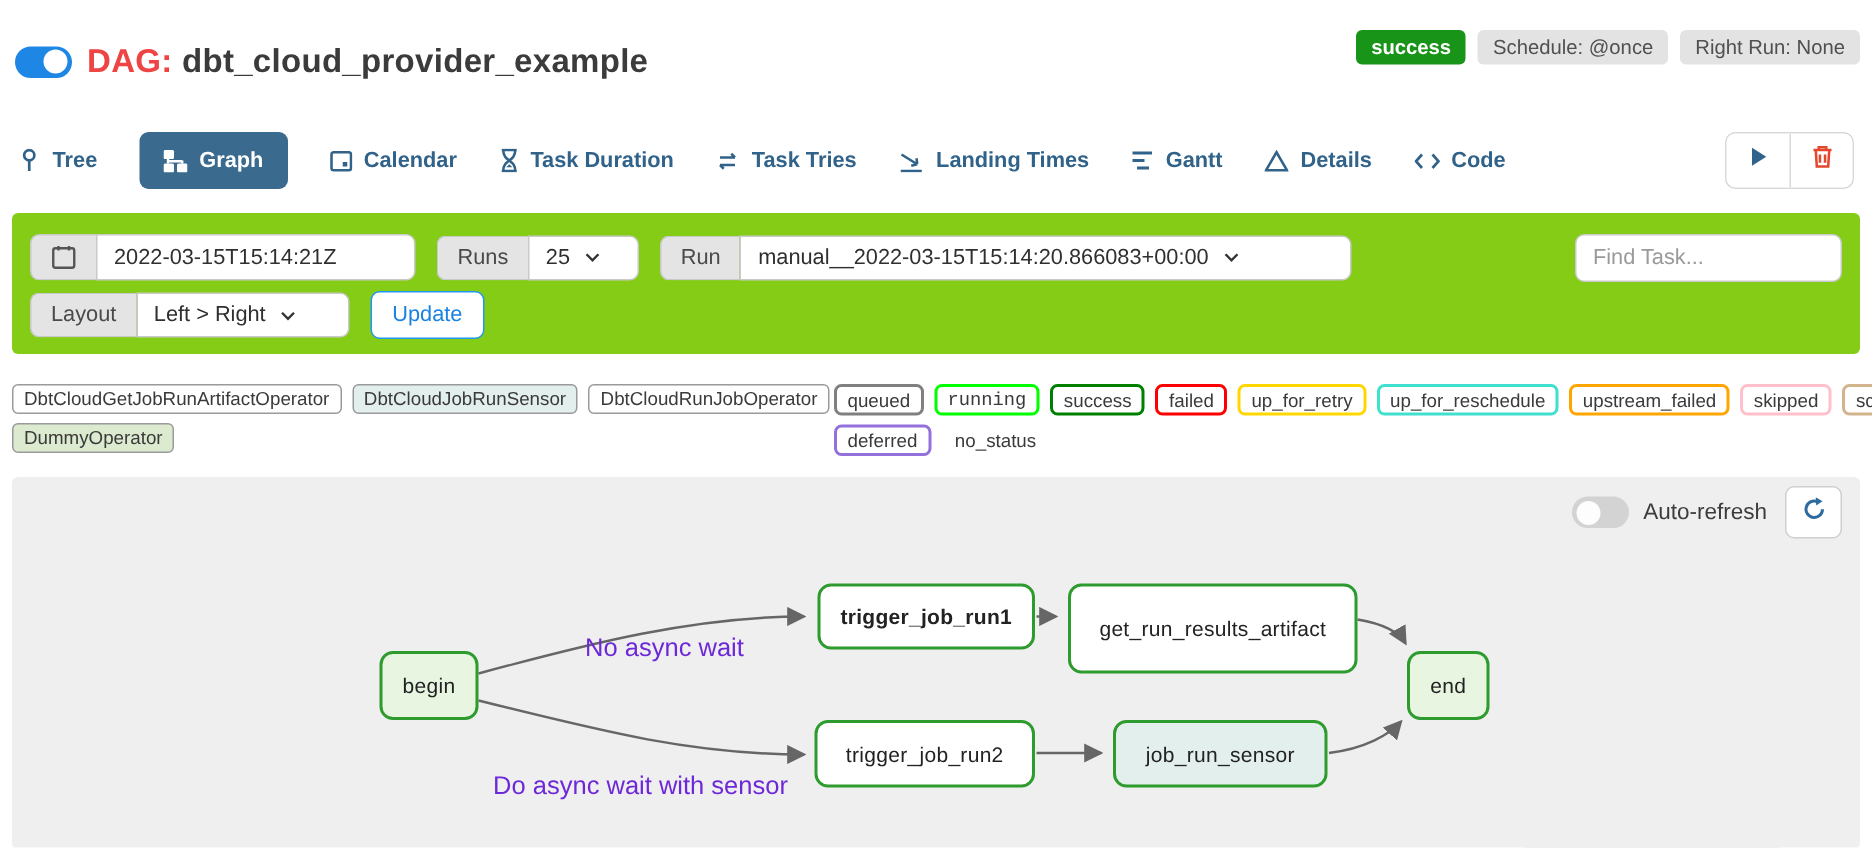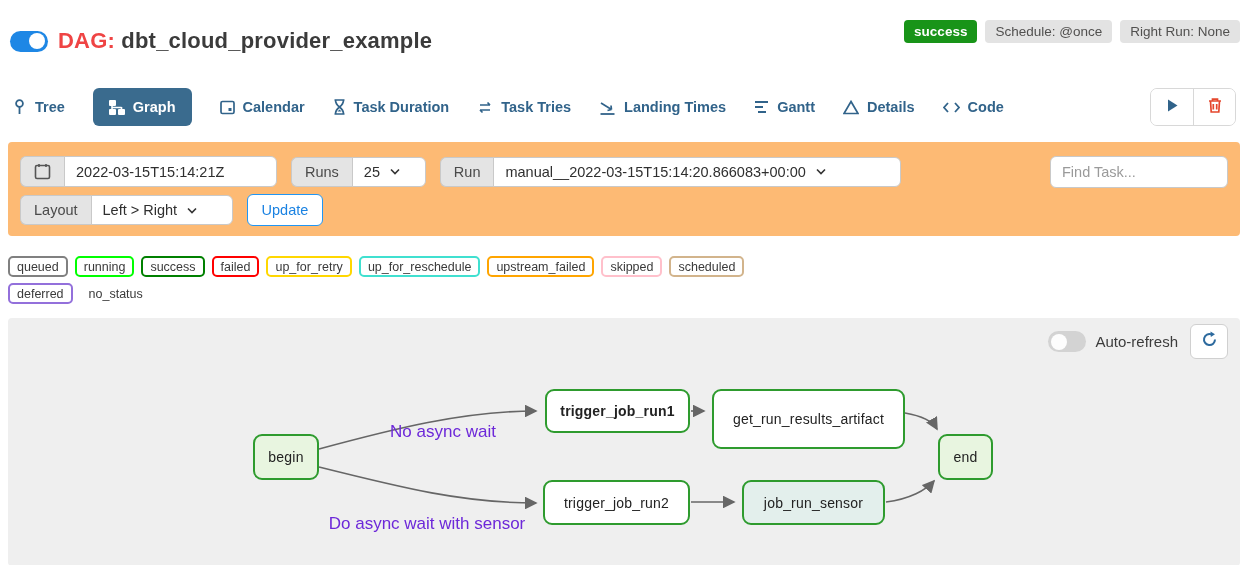--- a/index.html
+++ b/index.html
@@ -20,21 +20,21 @@
   
   .tabbar { display:flex; align-items:center; gap:28px; padding:0 12px; margin-top:24px; height:42px; }
   .tab { display:flex; align-items:center; gap:8px; color:#31638a; font-size:14.5px; font-weight:700; cursor:pointer; white-space:nowrap; }
   .tab svg { display:block; }
   .tab.active { background:#3a6b8e; color:#fff; padding:11px 16px; border-radius:6px; font-weight:600; }
   .tab-actions { margin-left:auto; display:flex; border:1px solid #d8d8d8; border-radius:7px; overflow:hidden; background:#fff; }
   .tab-actions .abtn { width:42px; height:36px; display:flex; align-items:center; justify-content:center; cursor:pointer; background:#fff; }
   .tab-actions .abtn + .abtn { border-left:1px solid #d8d8d8; }
 
   
-  .filter-panel { position:relative; margin:14px 8px 0 8px; background:#fdba74; border-radius:4px; padding:14px 12px; height:94px; }
+  .filter-panel { position:relative; margin:14px 8px 0 8px; background:#84cc16; border-radius:4px; padding:14px 12px; height:94px; }
   .frow { display:flex; align-items:center; gap:14px; }
   .frow + .frow { margin-top:7px; }
   .igroup { display:flex; align-items:stretch; }
   .addon { background:#e4e4e4; border:1px solid #c9c9c9; border-right:none; border-radius:6px 0 0 6px; padding:6px 13px; font-size:14.5px; color:#4a4a4a; display:flex; align-items:center; }
   .ifield { background:#fff; border:1px solid #c9c9c9; border-radius:0 6px 6px 0; padding:6px 11px; font-size:14.5px; color:#2f2f2f; font-family:"Liberation Sans", sans-serif; display:flex; align-items:center; gap:10px; white-space:nowrap; }
   input.ifield { outline:none; }
   .sel { cursor:pointer; }
   .sel .chev { flex:none; }
   .find-task { position:absolute; right:12px; top:14px; width:178px; border:1px solid #c9c9c9; border-radius:6px; padding:7px 11px; font-size:14.5px; background:#fff; font-family:"Liberation Sans", sans-serif; outline:none; color:#2f2f2f; }
   .find-task::placeholder { color:#9a9a9a; }
@@ -220,24 +220,34 @@
             <path d="M1,1.5 L5,5.5 L9,1.5"></path>
           </svg>
       </div>
     </div>
     <button class="update-btn">Update</button>
   </div>
   <input class="find-task" placeholder="Find Task..." style="">
 </div>
 
 <div class="legend">
+  <div class="ops">
+      <div class="lrow">
+        <span class="lbadge" style="background: rgb(255, 255, 255);">DbtCloudGetJobRunArtifactOperator</span>
+        <span class="lbadge" style="background: rgb(227, 239, 236);">DbtCloudJobRunSensor</span>
+        <span class="lbadge" style="background: rgb(255, 255, 255);">DbtCloudRunJobOperator</span>
+      </div>
+      <div class="lrow">
+        <span class="lbadge" style="background: rgb(220, 234, 208);">DummyOperator</span>
+      </div>
+    </div>
   <div class="states">
       <div class="lrow">
         <span class="sbadge" style="border-color: rgb(128, 128, 128);">queued</span>
-        <span class="sbadge" style="border-color: rgb(0, 255, 0);">running</span>
+        <span class="sbadge" style="border-color: rgb(0, 255, 0); font-family: Liberation Mono, monospace;">running</span>
         <span class="sbadge" style="border-color: rgb(0, 128, 0);">success</span>
         <span class="sbadge" style="border-color: rgb(255, 0, 0);">failed</span>
         <span class="sbadge" style="border-color: rgb(255, 215, 0);">up_for_retry</span>
         <span class="sbadge" style="border-color: rgb(64, 224, 208);">up_for_reschedule</span>
         <span class="sbadge" style="border-color: rgb(255, 165, 0);">upstream_failed</span>
         <span class="sbadge" style="border-color: rgb(255, 192, 203);">skipped</span>
         <span class="sbadge" style="border-color: rgb(210, 180, 140);">scheduled</span>
       </div>
       <div class="lrow">
         <span class="sbadge" style="border-color: rgb(147, 112, 219);">deferred</span>

